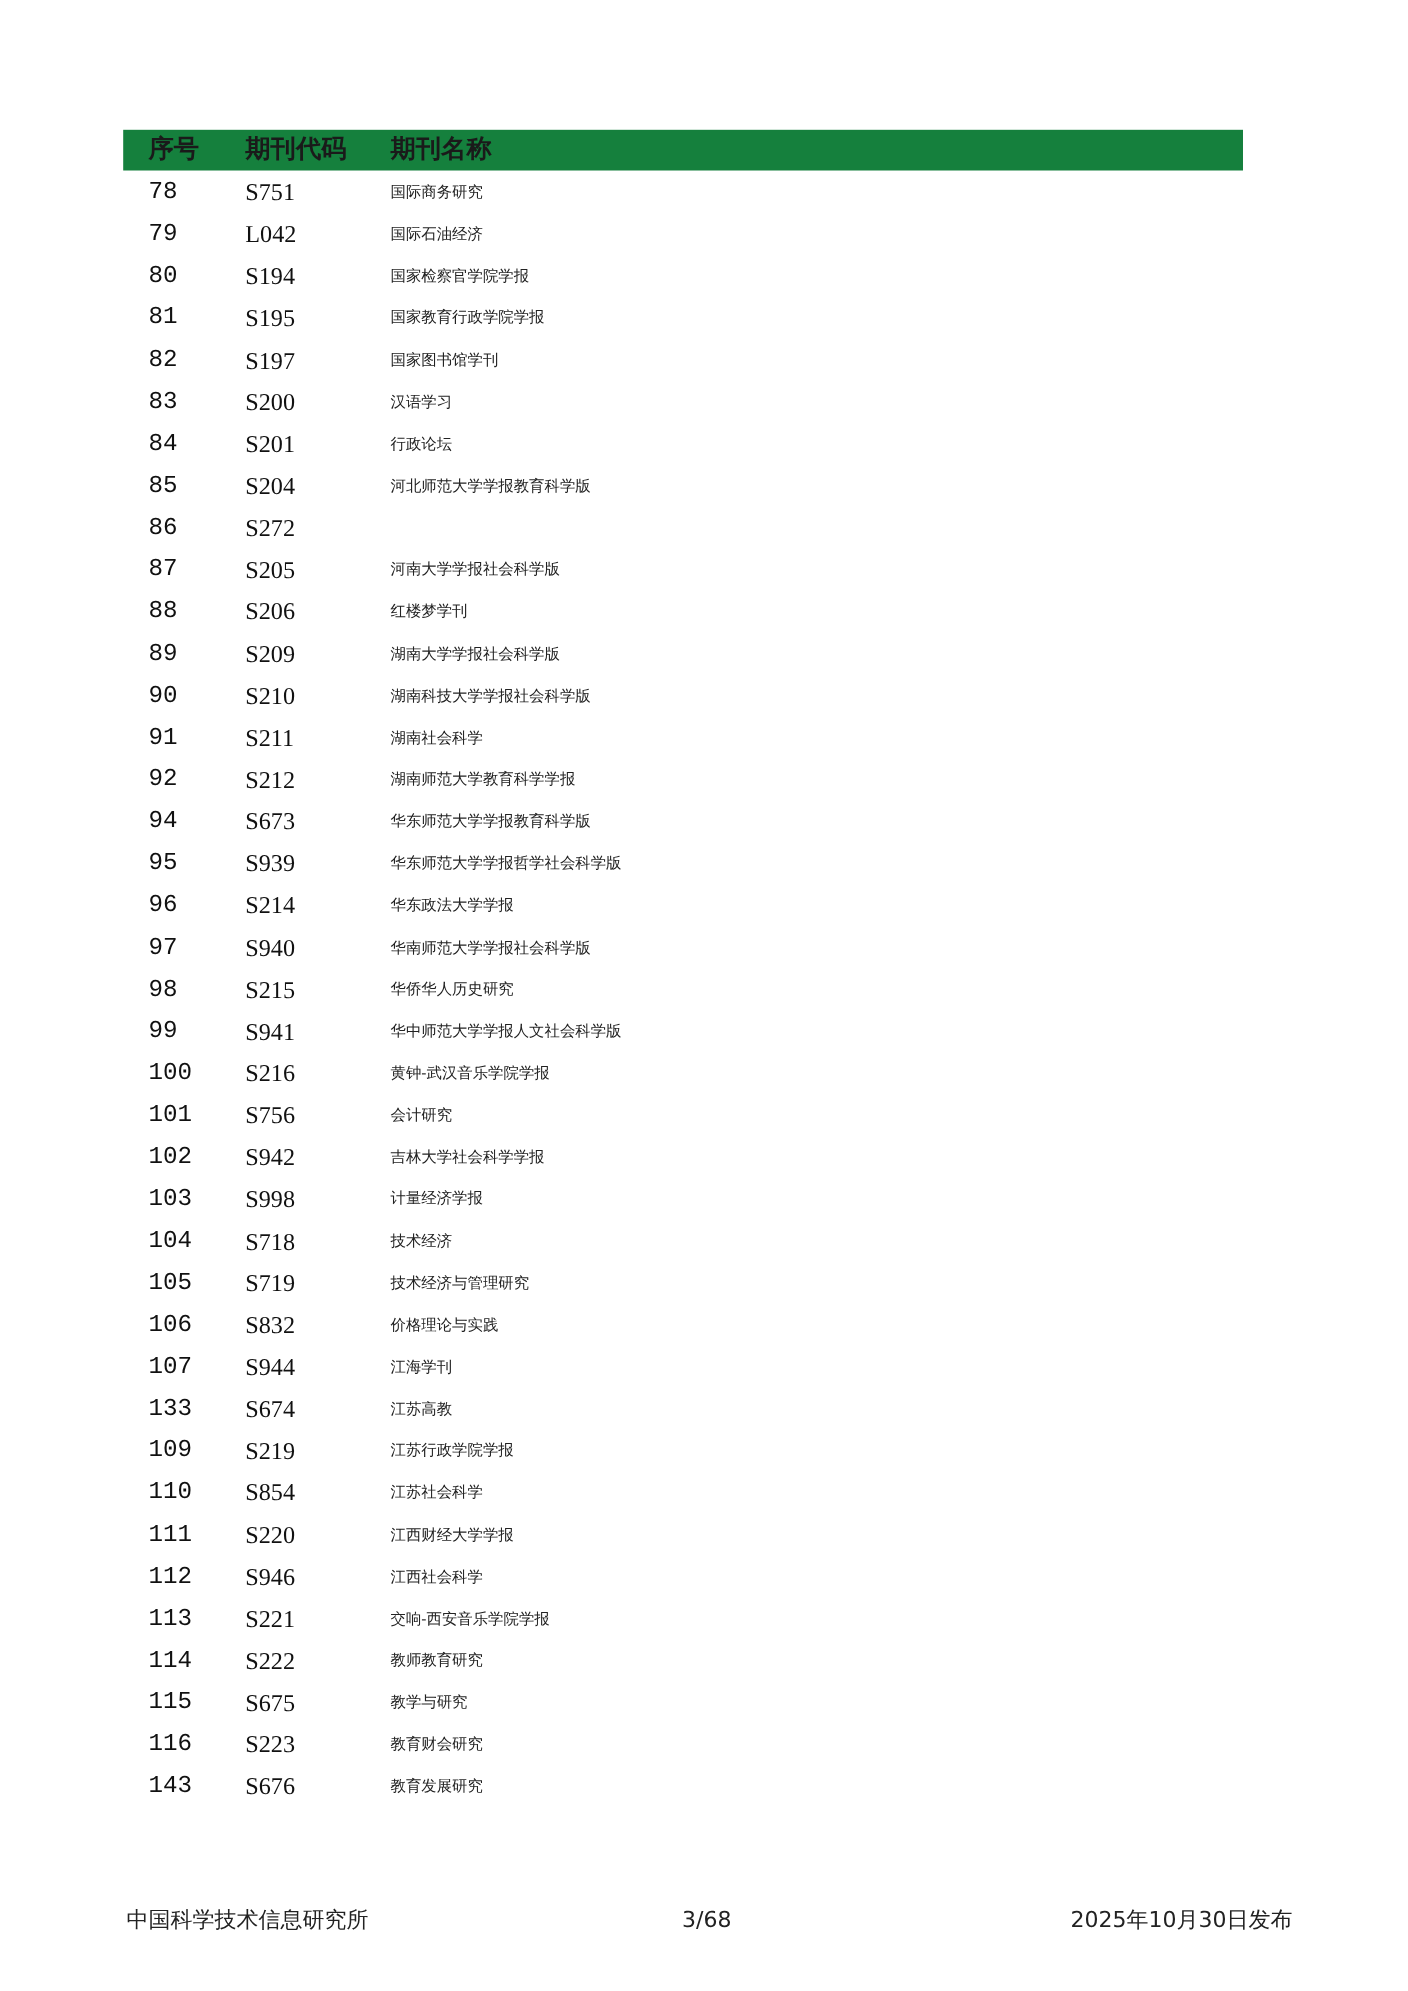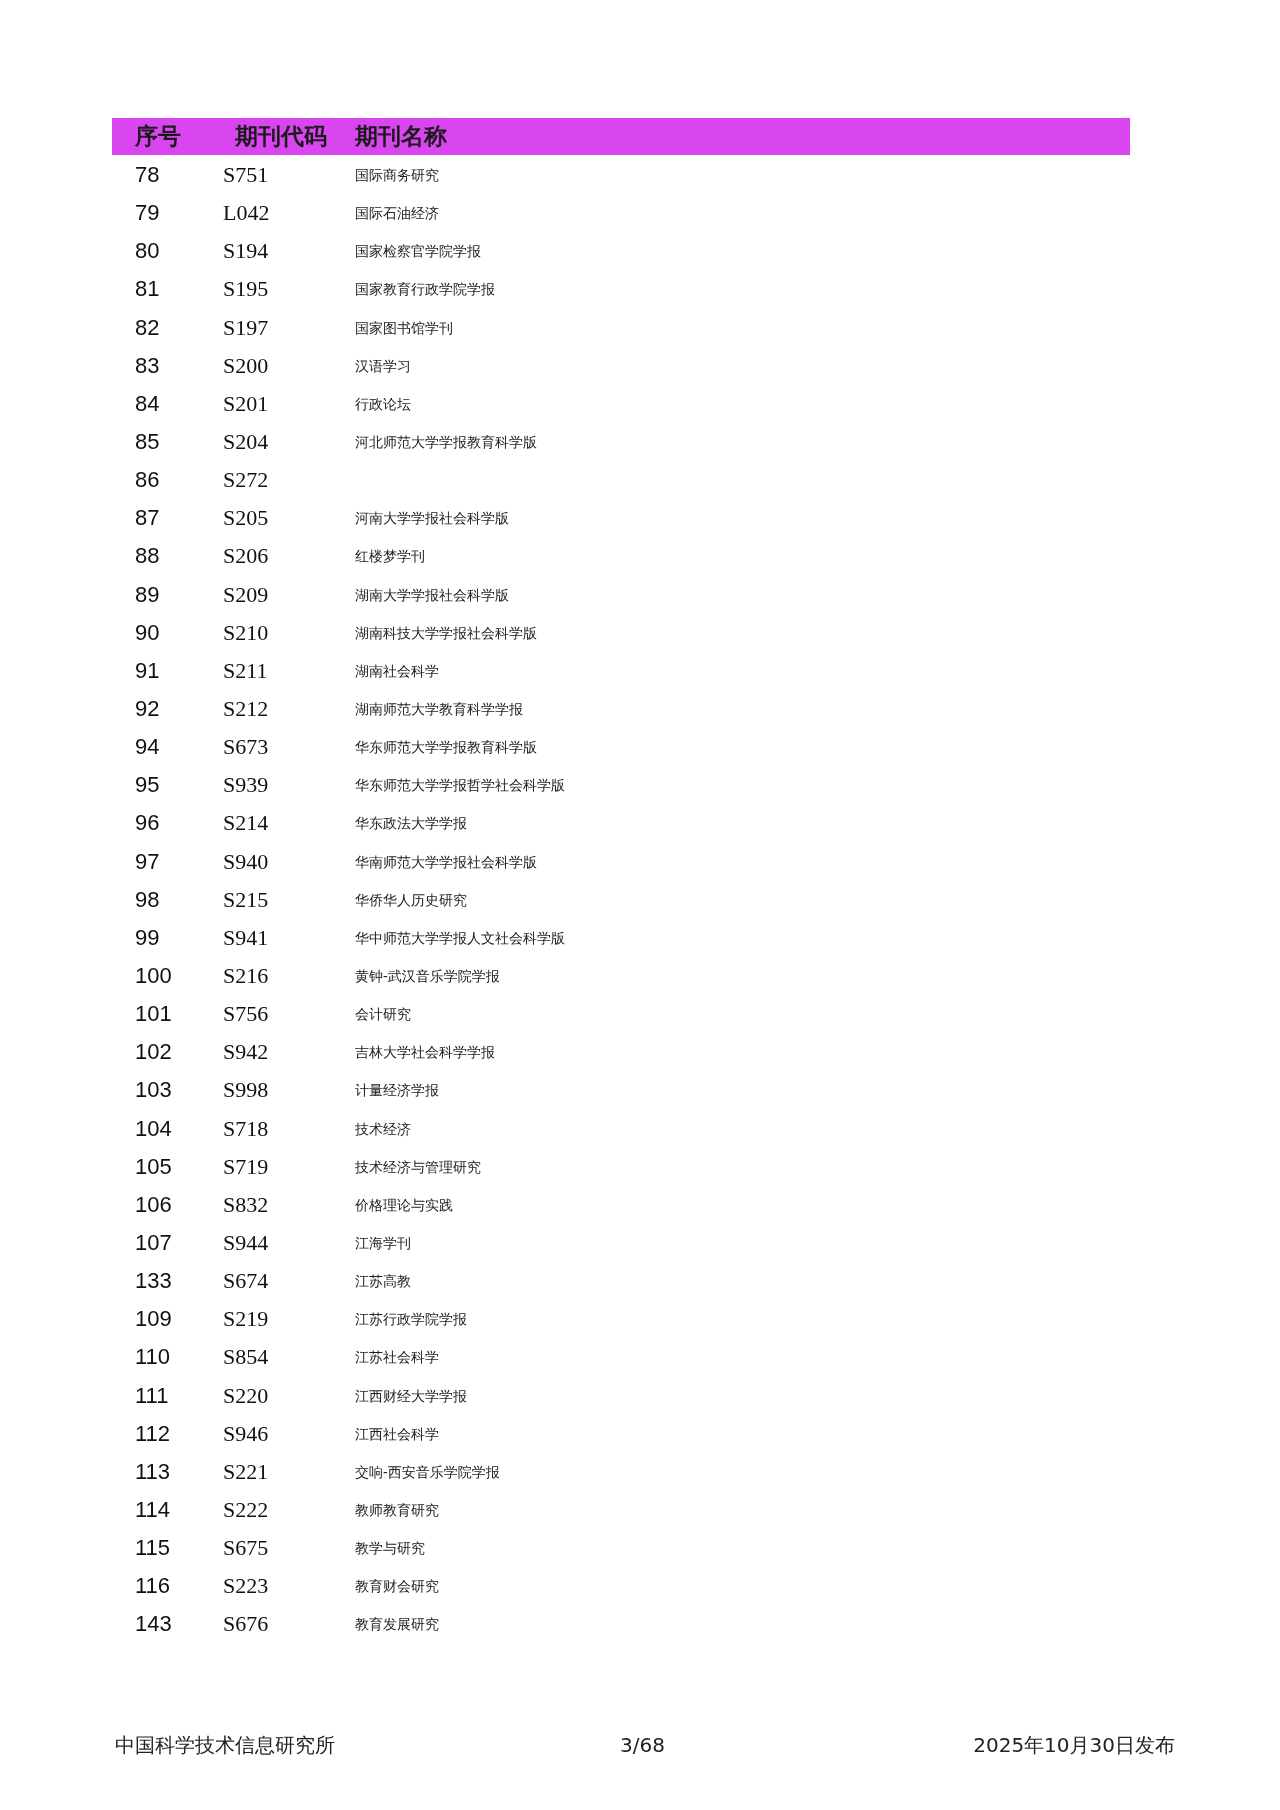--- a/index.html
+++ b/index.html
@@ -1,30 +1,30 @@
 <!DOCTYPE html>
 <html><head>
   <meta charset="utf-8">
   <style>
     html, body { margin: 0; padding: 0; background: #ffffff; }
     body { width: 1280px; height: 1810px; position: relative; overflow: hidden; color: #111; }
     .header-bar {
       position: absolute; left: 112px; top: 118px; width: 1018px; height: 37px;
-      background: #d946ef;
+      background: #15803d;
       font-family: "DejaVu Sans", sans-serif; font-weight: bold; font-size: 23px; line-height: 37px;
       color: #1a1a1a;
     }
     .header-bar span { position: absolute; top: 0; }
     .h-seq { left: 23px; }
-    .h-code { left: 111px; margin-left: 12px; }
+    .h-code { left: 111px; }
     .h-name { left: 243px; text-align: center; }
     .table-body { position: absolute; left: 0; top: 156px; width: 1280px; }
     .row { position: relative; height: 38.15px; line-height: 38.15px; font-size: 22px; }
     .row span { position: absolute; top: 0; white-space: nowrap; }
-    .c-seq { left: 135px; font-family: Liberation Sans, sans-serif; }
+    .c-seq { left: 135px; font-family: Liberation Mono, monospace; }
     .c-code { left: 223px; font-family: "Liberation Serif", serif; }
     .c-name { left: 355px; font-family: "DejaVu Serif", serif; font-size: 14px; color: #222; }
     .footer {
       position: absolute; top: 1730px; left: 0; width: 1280px; height: 30px;
       font-family: "DejaVu Sans", sans-serif; font-size: 20px; line-height: 30px; color: #222;
     }
     .footer span { position: absolute; top: 0; white-space: nowrap; }
     .f-left { left: 115px; }
     .f-center { left: 620px; }
     .f-right { right: 105px; }

